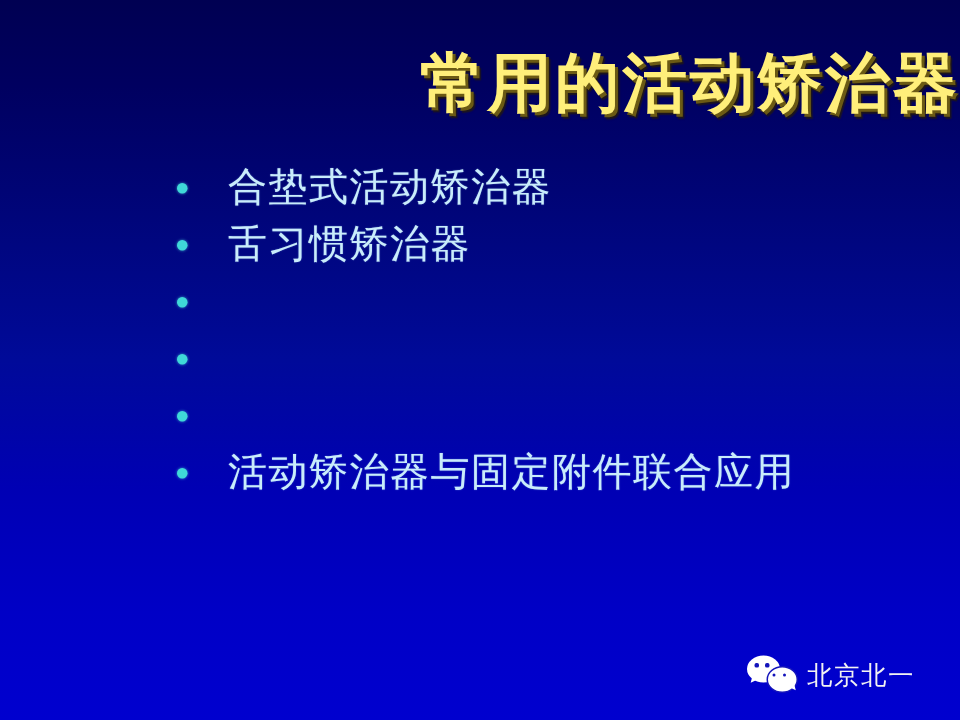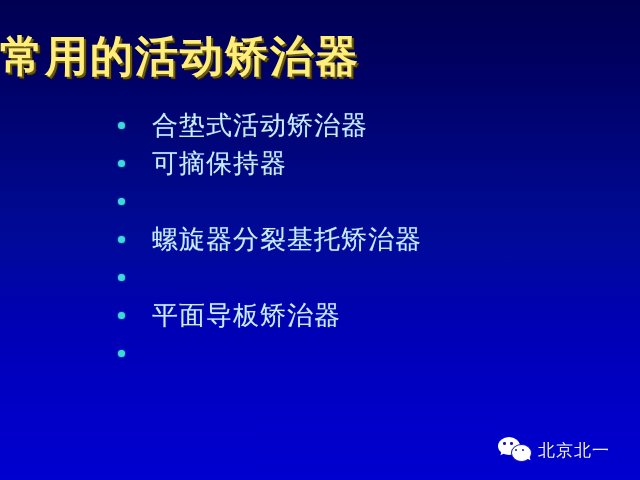--- a/index.html
+++ b/index.html
@@ -23,21 +23,21 @@
     font-family: "DejaVu Sans", "Liberation Sans", sans-serif;
     -webkit-font-smoothing: antialiased;
   }
 
   
   #title {
     position: absolute;
     top: 30px;
     left: 0;
     width: 640px;
-    text-align: left;
+    text-align: right;
     font-family: "DejaVu Serif", "Liberation Serif", serif;
     font-weight: bold;
     font-size: 43px;
     line-height: 52px;
     letter-spacing: 2px;
     color: #ffef7a;
     text-shadow:
         2px 2px 0 #6b5a14,
         3px 3px 1px rgba(40,30,0,0.75);
     white-space: nowrap;
@@ -158,44 +158,40 @@
 
   <div id="bullets">
 
     <div class="bullet-row">
       <span class="bullet-dot"></span>
       <span class="bullet-text">合垫式活动矫治器</span>
     </div>
 
     <div class="bullet-row">
       <span class="bullet-dot"></span>
-      <span class="bullet-text">可摘保持器</span>
-    </div>
-
-    <div class="bullet-row">
-      <span class="bullet-dot"></span>
-    </div>
-
-    <div class="bullet-row">
-      <span class="bullet-dot"></span>
-      <span class="bullet-text">螺旋器分裂基托矫治器</span>
-    </div>
-
-    <div class="bullet-row">
-      <span class="bullet-dot"></span>
-    </div>
-
-    <div class="bullet-row">
-      <span class="bullet-dot"></span>
-      <span class="bullet-text">平面导板矫治器</span>
-    </div>
-
-
-    <div class="bullet-row">
-      <span class="bullet-dot"></span>
+      <span class="bullet-text">舌习惯矫治器</span>
+    </div>
+
+    <div class="bullet-row">
+      <span class="bullet-dot"></span>
+    </div>
+
+
+    <div class="bullet-row">
+      <span class="bullet-dot"></span>
+    </div>
+
+    <div class="bullet-row">
+      <span class="bullet-dot"></span>
+    </div>
+
+
+    <div class="bullet-row">
+      <span class="bullet-dot"></span>
+      <span class="bullet-text">活动矫治器与固定附件联合应用</span>
     </div>
 
   </div>
 
   <div id="watermark">
     <span id="wechat-icon">
       <span class="bubble-big"></span>
       <span class="bubble-big-tail"></span>
       <span class="eye b1"></span>
       <span class="eye b2"></span>

